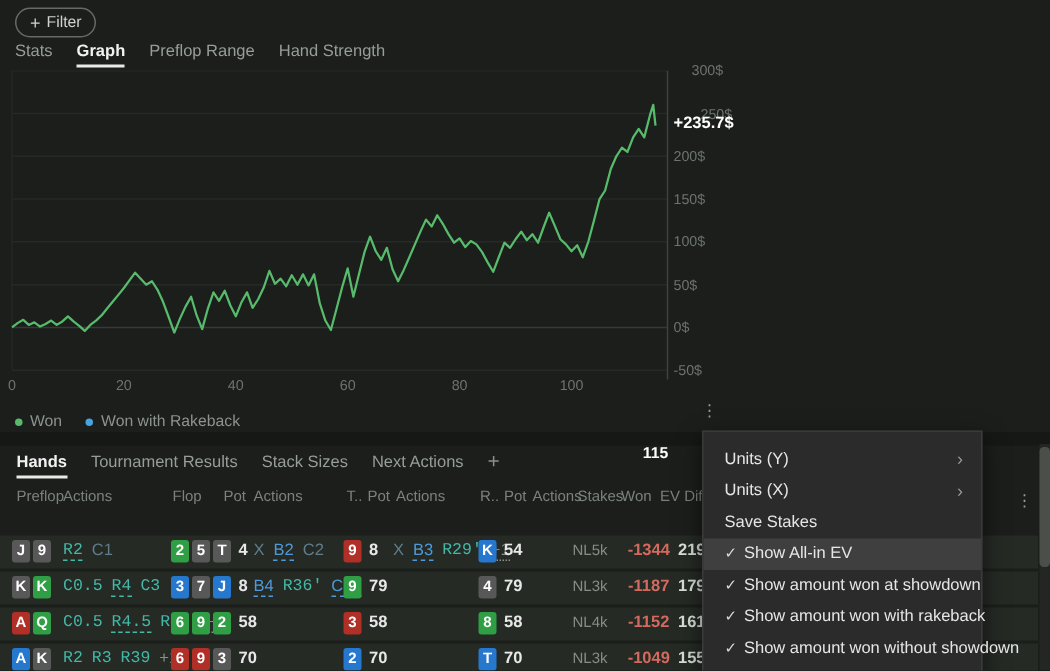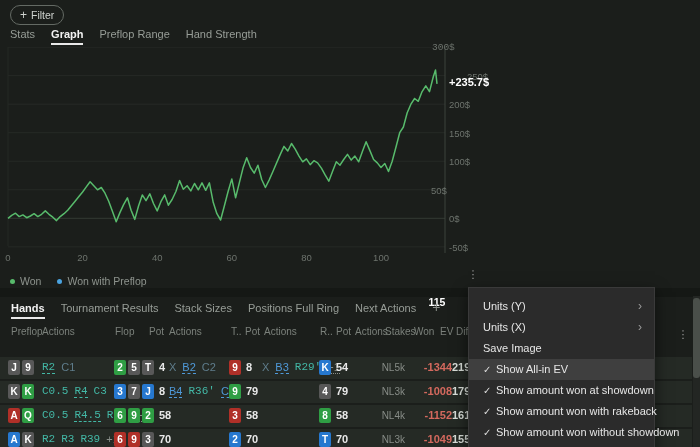--- a/index.html
+++ b/index.html
@@ -44,21 +44,21 @@
   .hrow{position:absolute;left:0;width:692px;height:22px;background:#252a25;}
   .card{position:absolute;top:3px;width:12px;height:15px;border-radius:2px;color:#fff;
     font-size:10px;font-weight:bold;text-align:center;line-height:15px;}
   .suit-s{background:#585858;}.suit-h{background:#b03028;}.suit-c{background:#2f9e44;}.suit-d{background:#2678cf;}
   .acts{position:absolute;top:4px;display:flex;gap:6px;font-size:11px;white-space:nowrap;}
   .c-teal{color:#43b8a6;font-family:Liberation Mono, monospace;}.c-blue{color:#4f99d8;}.c-muted{color:#5f7d8c;}.c-gray{color:#8a8f8a;}
   .u-dashed{border-bottom:1px dashed;padding-bottom:0px;}
   .u-dotted{border-bottom:1px dotted;padding-bottom:0px;}
   .pot{position:absolute;top:4px;font-size:11px;font-weight:bold;color:#e8e8e8;}
   .stakes{position:absolute;top:5px;left:368px;width:37px;text-align:right;font-size:10px;color:#878c87;}
-  .won{position:absolute;top:4px;left:413px;width:39px;text-align:right;font-size:11px;font-weight:bold;color:#d4695e;}
+  .won{position:absolute;top:4px;left:413px;width:39px;text-align:center;font-size:11px;font-weight:bold;color:#d4695e;}
   .ev{position:absolute;top:4px;left:452px;font-size:11px;font-weight:bold;color:#d9ded9;}
   
   #scroll-track{position:absolute;left:693px;top:296px;width:7px;height:151px;background:#232623;}
   #scroll-thumb{position:absolute;left:0;top:2px;width:7px;height:80px;background:#4a4f4a;border-radius:3px;}
   
   #menu{position:absolute;left:468px;top:287px;width:185px;height:161px;background:#2b2b2b;
     border:1px solid #3a3a3a;box-shadow:0 5px 14px rgba(0,0,0,.55);padding-top:8px;z-index:10;}
   .mi{height:21px;line-height:21px;padding-left:14px;font-size:11px;color:#e6e6e6;position:relative;white-space:nowrap;}
   .mi.hl{background:#3f3f3f;}
   .mi .chk{display:inline-block;width:13px;color:#dcdcdc;font-size:10px;}
@@ -88,58 +88,57 @@
       <line x1="8" y1="114.23000000000002" x2="445" y2="114.23000000000002" stroke="#262a26" stroke-width="1"></line>
       <line x1="8" y1="142.76500000000001" x2="445" y2="142.76500000000001" stroke="#262a26" stroke-width="1"></line>
       <line x1="8" y1="171.3" x2="445" y2="171.3" stroke="#343a34" stroke-width="1"></line>
       <line x1="8" y1="199.835" x2="445" y2="199.835" stroke="#262a26" stroke-width="1"></line>
       <line x1="8" y1="0" x2="8" y2="199" stroke="#252925" stroke-width="1"></line>
       <line x1="445" y1="0" x2="445" y2="206" stroke="#3d423d" stroke-width="1"></line>
       <polyline points="8.0,171.3 11.7,168.4 15.5,166.2 19.2,169.6 22.9,167.9 26.7,170.7 30.4,169.0 34.1,166.7 37.8,169.6 41.6,167.3 45.3,163.9 49.0,167.3 52.8,170.2 56.5,173.6 60.2,169.6 64.0,166.7 67.7,163.3 71.4,158.7 75.1,154.2 78.9,149.6 82.6,145.0 86.3,139.9 90.1,134.8 93.8,138.8 97.5,142.8 101.3,140.5 105.0,146.2 108.7,154.2 112.5,164.5 116.2,174.7 119.9,165.6 123.6,157.6 127.4,150.8 131.1,163.3 134.8,172.4 138.6,158.7 142.3,147.9 146.0,153.6 149.8,146.8 153.5,156.5 157.2,163.9 160.9,154.7 164.7,147.9 168.4,158.2 172.1,152.5 175.9,144.5 179.6,133.6 183.3,142.2 187.1,138.8 190.8,143.9 194.5,136.5 198.3,142.8 202.0,135.9 205.7,143.3 209.4,135.9 213.2,155.3 216.9,166.7 220.6,173.0 224.4,158.7 228.1,144.5 231.8,131.9 235.6,150.8 239.3,135.9 243.0,121.1 246.7,110.8 250.5,120.5 254.2,126.2 257.9,118.2 261.7,132.5 265.4,140.5 269.1,133.1 272.9,124.5 276.6,115.9 280.3,107.4 284.0,99.4 287.8,104.0 291.5,96.5 295.2,102.2 299.0,109.1 302.7,114.8 306.4,111.9 310.2,117.7 313.9,113.7 317.6,115.9 321.4,121.1 325.1,127.9 328.8,134.2 332.5,124.5 336.3,114.8 340.0,118.2 343.7,112.5 347.5,107.4 351.2,113.1 354.9,109.1 358.7,114.8 362.4,104.5 366.1,94.8 369.8,103.4 373.6,112.5 377.3,115.9 381.0,120.5 384.8,116.5 388.5,124.5 392.2,114.2 396.0,100.0 399.7,85.7 403.4,80.0 407.2,65.7 410.9,57.2 414.6,51.5 418.3,54.3 422.1,44.6 425.8,38.9 429.5,44.6 433.3,29.8 435.5,22.9 437.0,36.8" fill="none" stroke="#58bb6c" stroke-width="1.5" stroke-linejoin="round"></polyline>
     </svg>
 </div>
 <div id="y-labels">
-    <div style="left: 432px; top: 42.09px; font-family: Liberation Mono, monospace;">300$</div>
+    <div style="left: 461px; top: 42.09px;">300$</div>
     <div style="left: 467px; top: 70.625px;">250$</div>
     <div style="left: 449px; top: 99.16px;">200$</div>
     <div style="left: 449px; top: 127.695px;">150$</div>
     <div style="left: 449px; top: 156.23px;">100$</div>
-    <div style="left: 431px; top: 184.765px;">50$</div>
+    <div style="left: 449px; top: 184.765px;">50$</div>
     <div style="left: 449px; top: 213.3px;">0$</div>
     <div style="left: 449px; top: 241.835px;">-50$</div>
   </div>
 <div id="cur-value">+235.7$</div>
 <div id="x-labels">
     <div style="left: -5px;">0</div>
     <div style="left: 69.608px;">20</div>
     <div style="left: 144.216px;">40</div>
     <div style="left: 218.824px;">60</div>
     <div style="left: 293.432px;">80</div>
     <div style="left: 368.04px;">100</div>
     <div class="bold" style="left: 423.996px;">115</div>
   </div>
 <div id="legend">
     <div class="leg-item">
       <span class="leg-dot" style="background: rgb(88, 187, 108);"></span>
       <span>Won</span>
     </div>
     <div class="leg-item">
       <span class="leg-dot" style="background: rgb(74, 163, 224);"></span>
-      <span>Won with Preflop</span>
+      <span>Won with Rakeback</span>
     </div>
   </div>
 <div class="dots-btn" id="graph-dots">⋮</div>
 
 <div id="divider"></div>
 
 <div class="tabs tabs-bottom" id="bottom-tabs">
     <div class="tab active">Hands</div>
     <div class="tab">Tournament Results</div>
     <div class="tab">Stack Sizes</div>
-    <div class="tab">Positions Full Ring</div>
     <div class="tab">Next Actions</div>
     <div class="tab plus-tab">+</div>
   </div>
 <div id="thead">
     <div style="left: 11px;">Preflop</div>
     <div style="left: 42px;">Actions</div>
     <div style="left: 115px;">Flop</div>
     <div style="left: 149px;">Pot</div>
     <div style="left: 169px;">Actions</div>
     <div style="left: 231px;">T..</div>
@@ -202,21 +201,21 @@
         <span class="c-teal">R36'</span>
         <span class="c-blue u-dashed">C32</span>
       </div>
       <span class="card suit-c" style="left: 229px;">9</span>
       <span class="pot" style="left: 246px;">79</span>
       <div class="acts" style="left: 262px;"></div>
       <span class="card suit-s" style="left: 319px;">4</span>
       <span class="pot" style="left: 336px;">79</span>
       <div class="acts" style="left: 355px;"></div>
       <div class="stakes">NL3k</div>
-      <div class="won">-1008</div>
+      <div class="won">-1187</div>
       <div class="ev">1790</div>
     </div>
     <div class="hrow" style="top: 405px;">
       <span class="card suit-h" style="left: 8px;">A</span>
       <span class="card suit-c" style="left: 22px;">Q</span>
       <div class="acts" style="left: 42px;">
         <span class="c-teal">C0.5</span>
         <span class="c-teal u-dashed">R4.5</span>
         <span class="c-teal">R29'</span>
         <span class="c-gray u-dotted">+1</span>
@@ -262,18 +261,18 @@
     </div>
   </div>
 
 <div id="scroll-track">
   <div id="scroll-thumb"></div>
 </div>
 
 <div id="menu">
     <div class="mi"><span>Units (Y)</span><span class="arrow">›</span></div>
     <div class="mi"><span>Units (X)</span><span class="arrow">›</span></div>
-    <div class="mi"><span>Save Image</span></div>
+    <div class="mi"><span>Save Stakes</span></div>
     <div class="mi hl"><span class="chk">✓</span><span>Show All-in EV</span></div>
     <div class="mi"><span class="chk">✓</span><span>Show amount won at showdown</span></div>
     <div class="mi"><span class="chk">✓</span><span>Show amount won with rakeback</span></div>
     <div class="mi"><span class="chk">✓</span><span>Show amount won without showdown</span></div>
   </div>
 
 </body></html>

